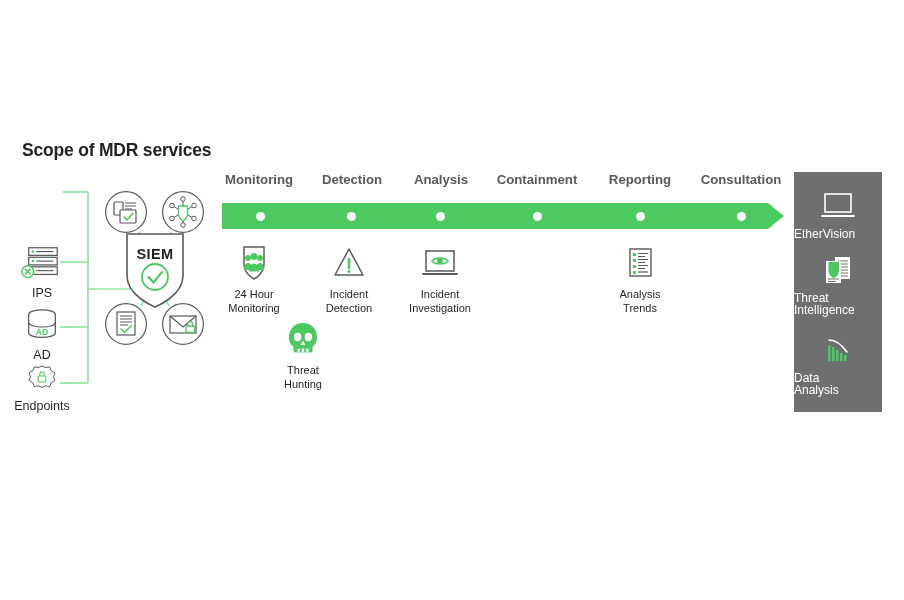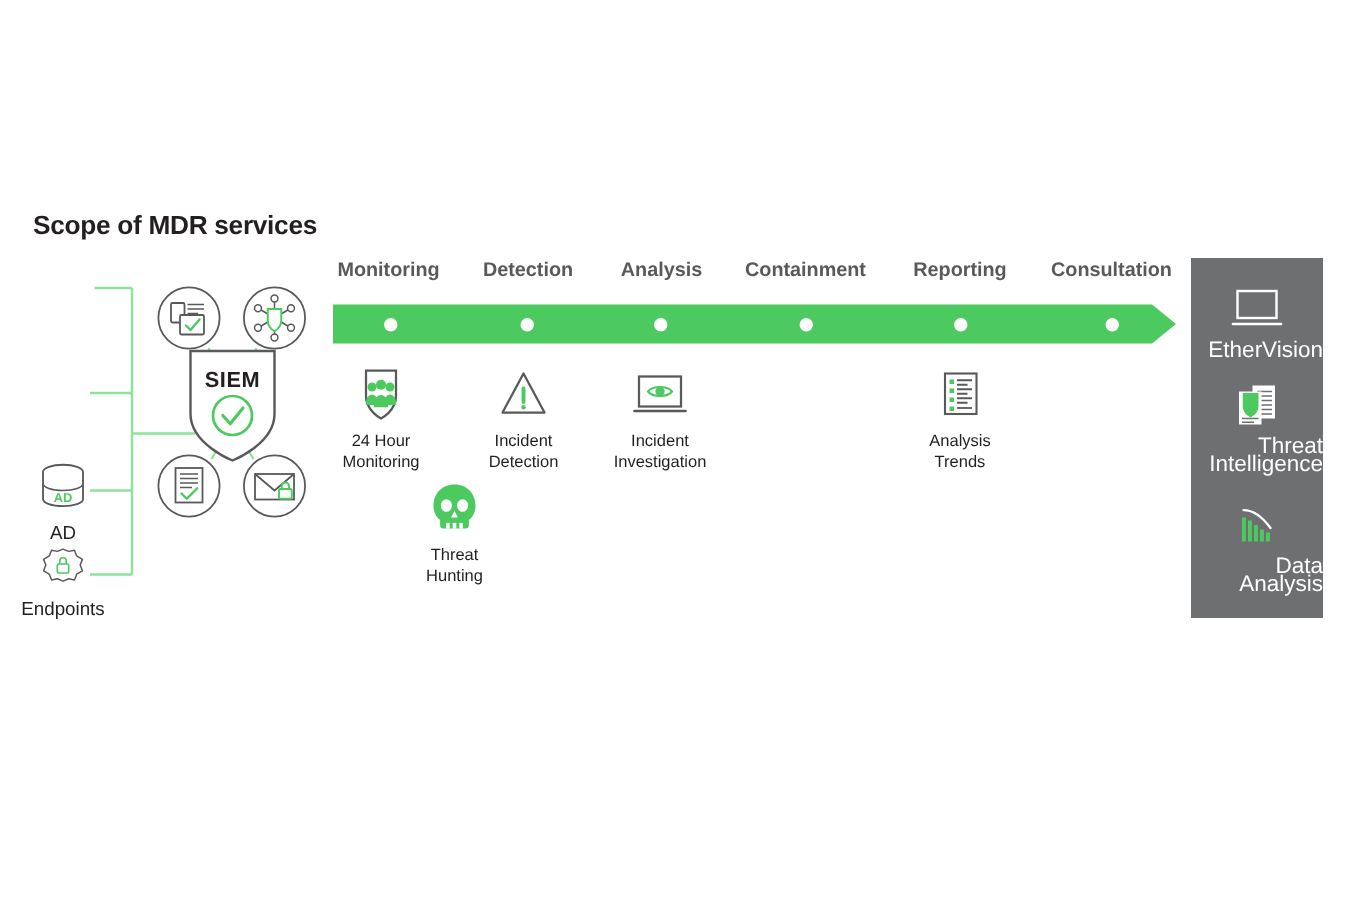--- a/index.html
+++ b/index.html
@@ -45,21 +45,21 @@
   .svc-label{
     font-size:11px;line-height:13.6px;color:#231f20;text-align:center;width:108px;
   }
   .svc-icon{width:44px;height:38px;}
 
   
   #right-panel{
     left:794px;top:172px;width:88px;height:240px;background:#6e6f71;
   }
   .panel-label{
-    font-size:15px;line-height:12.4px;color:#ffffff;text-align:right;width:88px;
+    font-size:12px;line-height:12.4px;color:#ffffff;text-align:left;width:88px;
   }
   .panel-icon{width:40px;height:34px;}
   svg{display:block;overflow:visible;}
 </style>
 </head>
 <body>
 
 <div class="stage">
 
   <div class="abs" id="page-title">Scope of MDR services</div>
@@ -73,20 +73,42 @@
     <path d="M60 97 L88 97" stroke="#8ee39b" stroke-width="1.6" fill="none"></path>
 
     <path d="M60 162 L88 162" stroke="#8ee39b" stroke-width="1.6" fill="none"></path>
 
     <path d="M60 218 L88 218" stroke="#8ee39b" stroke-width="1.6" fill="none"></path>
 
     <path d="M88 124 L130 124" stroke="#8ee39b" stroke-width="1.6" fill="none"></path>
   </svg>
 
 
+  <div class="abs" style="left:0px;top:243px;width:84px;">
+    <svg class="infra-icon" viewBox="0 0 56 42" style="margin:0 auto;">
+      <g stroke="#58595b" stroke-width="1.3" fill="#ffffff">
+        <rect x="14" y="5" width="30" height="8"></rect>
+        <rect x="14" y="15" width="30" height="8"></rect>
+        <rect x="14" y="25" width="30" height="8"></rect>
+      </g>
+      <g stroke="#58595b" stroke-width="1.2">
+        <path d="M22 9 L40 9"></path>
+          <path d="M22 19 L40 19"></path>
+          <path d="M22 29 L40 29"></path>
+      </g>
+      <g fill="#4CC95F">
+        <circle cx="18.5" cy="9" r="1.3"></circle>
+          <circle cx="18.5" cy="19" r="1.3"></circle>
+          <circle cx="18.5" cy="29" r="1.3"></circle>
+      </g>
+      <circle cx="13" cy="30" r="6.2" fill="#ffffff" stroke="#4CC95F" stroke-width="1.5"></circle>
+      <path d="M10.6 27.6 L15.4 32.4 M15.4 27.6 L10.6 32.4" stroke="#4CC95F" stroke-width="1.8" stroke-linecap="round"></path>
+    </svg>
+    <div class="infra-label" style="margin-top:3px;">IPS</div>
+  </div>
 
   <div class="abs" style="left:0px;top:306px;width:84px;">
     <svg class="infra-icon" viewBox="0 0 56 42" style="margin:0 auto;">
       <g stroke="#58595b" stroke-width="1.3" fill="#ffffff">
         <ellipse cx="28" cy="9" rx="14" ry="5"></ellipse>
         <path d="M14 9 L14 28 C14 31 20.3 33 28 33 C35.7 33 42 31 42 28 L42 9"></path>
       </g>
       <g stroke="#58595b" stroke-width="1.1" fill="none">
         <path d="M14 17 C14 20 20.3 22 28 22 C35.7 22 42 20 42 17"></path>
       </g>

